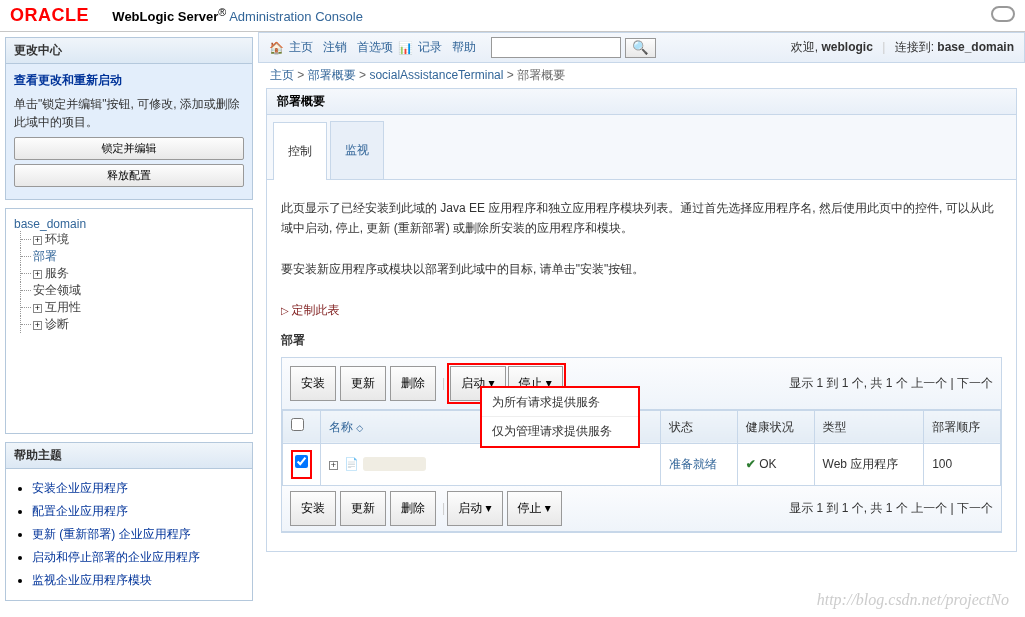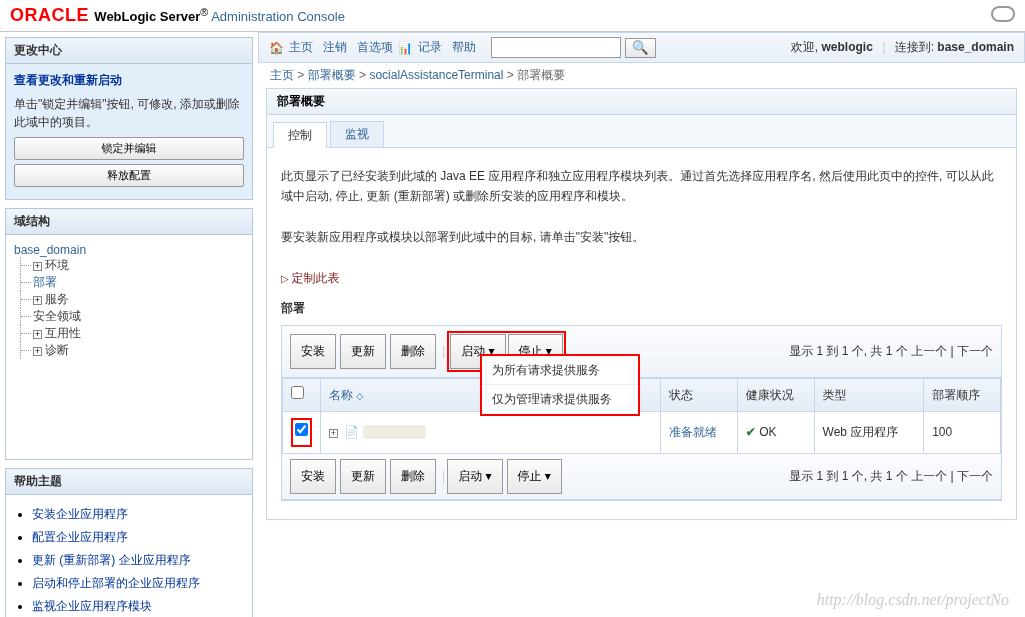--- a/index.html
+++ b/index.html
@@ -26,21 +26,21 @@
     .oracle-logo-text {
       color: #ff0000;
       font-weight: bold;
       font-size: 18px;
       letter-spacing: 0.5px;
       font-family: Arial, sans-serif;
     }
     .header-title {
       color: #000;
       font-size: 13px;
-      margin-left: 2px;
+      margin-left: 20px;
     }
     .header-subtitle {
       color: #336699;
       font-size: 13px;
     }
     .oracle-o {
       display: inline-block;
       width: 24px;
       height: 16px;
       border: 2px solid #999;
@@ -193,21 +193,21 @@
       border-bottom: 1px solid #c7d7e9;
     }
     .tabs {
       display: flex;
       border-bottom: 1px solid #c7d7e9;
       background: #f5f8fc;
       padding-left: 6px;
       padding-top: 6px;
     }
     .tab {
-      padding: 4px 14px;
+      padding: 20px 14px;
       background: #e8eff8;
       border: 1px solid #c7d7e9;
       border-bottom: none;
       margin-right: 3px;
       cursor: pointer;
       color: #336699;
       font-size: 12px;
     }
     .tab.active {
       background: #fff;
@@ -368,21 +368,20 @@
       <div class="portlet-header">更改中心</div>
       <div class="portlet-body change-center-body">
         <a class="link bold-link">查看更改和重新启动</a>
         <div class="change-desc">单击"锁定并编辑"按钮, 可修改, 添加或删除此域中的项目。</div>
         <button class="change-btn">锁定并编辑</button>
         <button class="change-btn">释放配置</button>
       </div>
     </div>
 
     <div class="portlet">
-      <div class="portlet-header">域结构</div>
       <div class="portlet-body" style="padding-bottom:100px;">
         <div class="tree-root">base_domain</div>
         <div>
           <div class="tree-child"><span class="tree-expand">+</span><span class="tree-label">环境</span></div>
           <div class="tree-child"><span class="tree-label-link">部署</span></div>
           <div class="tree-child"><span class="tree-expand">+</span><span class="tree-label">服务</span></div>
           <div class="tree-child"><span class="tree-label">安全领域</span></div>
           <div class="tree-child"><span class="tree-expand">+</span><span class="tree-label">互用性</span></div>
           <div class="tree-child"><span class="tree-expand">+</span><span class="tree-label">诊断</span></div>
         </div>

